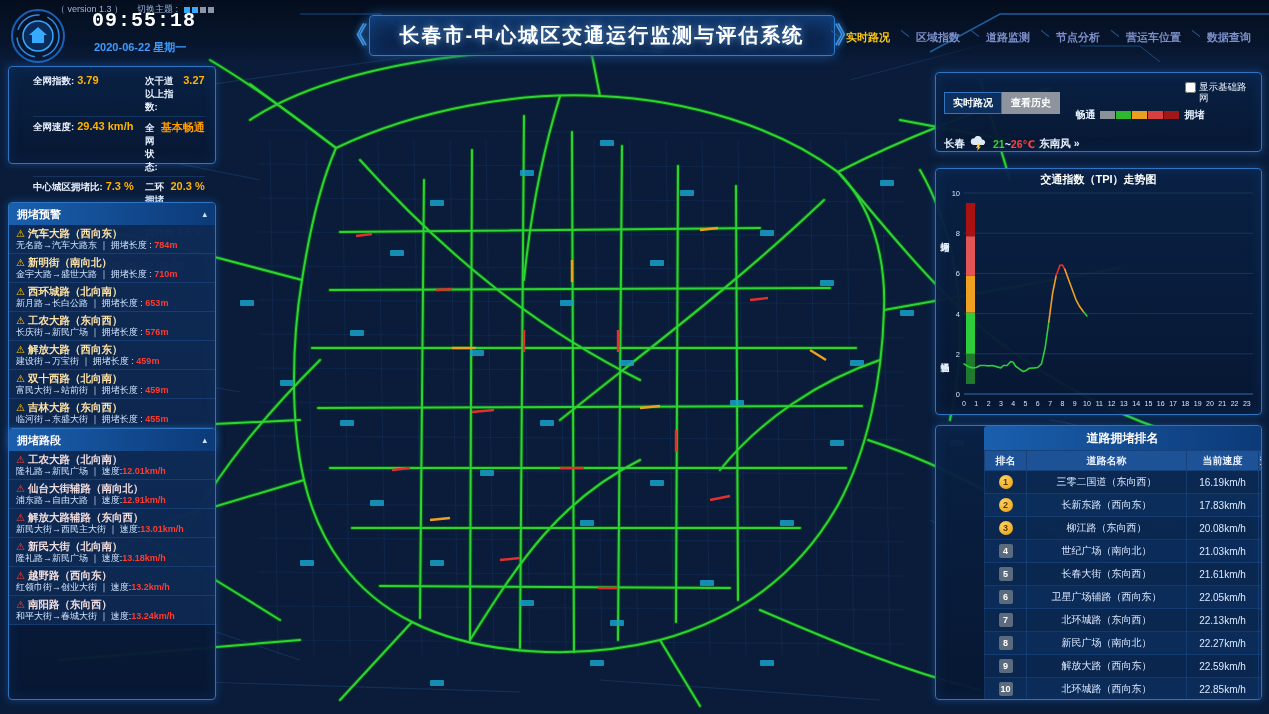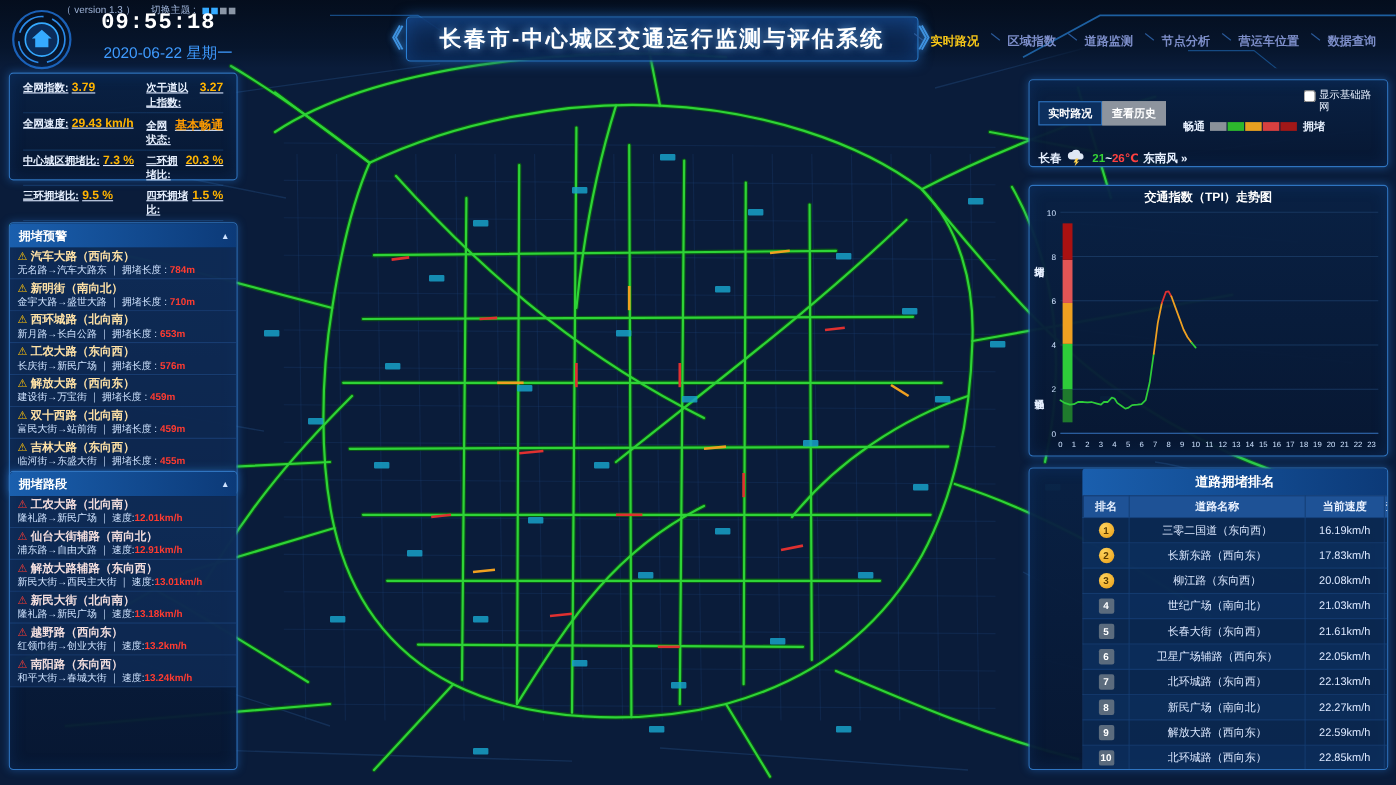--- a/index.html
+++ b/index.html
@@ -12,21 +12,21 @@
   #map-wrap svg { display:block; }
 
   
   #header { position:absolute; left:0; top:0; width:1269px; height:62px;
     background:linear-gradient(180deg, rgba(4,13,28,.96) 0%, rgba(6,20,42,.85) 70%, rgba(6,20,42,0) 100%); }
   .meta-row { position:absolute; left:56px; top:3px; font-size:9px; color:#9fb4d8; display:flex; gap:14px; align-items:center;}
   .theme-squares { display:inline-flex; gap:2px; margin-left:3px; vertical-align:middle;}
   .theme-squares i { width:6px; height:6px; display:inline-block; }
   #logo { position:absolute; left:10px; top:8px; }
   #clock { position:absolute; left:92px; top:9px; font-size:20px; font-weight:bold; color:#ffffff; letter-spacing:1px;font-family:Liberation Mono, monospace;}
-  #date { position:absolute; left:94px; top:40px; font-size:14px; font-weight:normal; color:#3f9bff; }
+  #date { position:absolute; left:94px; top:40px; font-size:11px; font-weight:bold; color:#3f9bff; }
   #title-banner { position:absolute; left:50%; top:15px; transform:translateX(-57%);
     border:1px solid #2a7fd4; background:linear-gradient(180deg, rgba(16,52,104,.9), rgba(8,30,66,.9));
     box-shadow:0 0 12px rgba(42,130,228,.55), inset 0 0 18px rgba(30,110,210,.35);
     border-radius:4px; padding:6px 30px; font-size:20px; font-weight:bold; color:#fff; letter-spacing:2px;
     text-shadow:0 0 8px rgba(120,190,255,.8); white-space:nowrap;}
   .title-wing { position:absolute; top:50%; font-size:24px; color:#3f93e0; transform:translateY(-54%); text-shadow:0 0 6px rgba(60,150,240,.8);}
   .wing-l { left:-26px; } .wing-r { right:-26px; }
   #top-nav { position:absolute; right:18px; top:30px; display:flex; gap:26px; font-size:11px; font-weight:bold;}
   .nav-item { color:#7d8ec9; cursor:pointer; position:relative;}
   .nav-item::before { content:""; position:absolute; left:-16px; top:3px; width:10px; height:1px; background:#2a5a9a; transform:rotate(38deg);}
@@ -35,21 +35,21 @@
   
   .panel { position:absolute; background:linear-gradient(180deg, rgba(9,33,68,.96), rgba(7,23,50,.96));
     border:1px solid #2f74c0; border-radius:4px;
     box-shadow:0 0 8px rgba(42,130,228,.4), inset 0 0 14px rgba(20,80,160,.25);}
   .panel-hd { height:22px; display:flex; align-items:center; justify-content:space-between; padding:0 8px;
     background:linear-gradient(90deg, #1a5fae, #0c3a78); color:#fff; font-size:11px; font-weight:bold;
     border-radius:3px 3px 0 0; }
   .collapse { color:#cfe3ff; font-size:9px; cursor:pointer; }
 
   
-  #stats { left:8px; top:66px; width:208px; height:98px; padding:4px 12px 2px;text-decoration:underline; }
+  #stats { left:8px; top:66px; width:208px; height:98px; padding:4px 24px 2px; }
   #metrics { display:grid; grid-template-columns:112px 1fr; }
   .metric { display:flex; align-items:baseline; gap:3px; padding:3px 0 2px; border-bottom:1px solid rgba(46,116,192,.28); min-height:17px;}
   .metric .lbl { font-size:9.5px; font-weight:bold; color:#e8f1ff; white-space:normal; }
   .metric .val { font-size:11px; font-weight:bold; color:#ffb400; white-space:nowrap;}
   .metric .val.hl { color:#ff9c00; }
   #ts-row { padding-top:4px; font-size:9.5px; font-weight:bold; color:#e8f1ff;}
   #ts-row .val { color:#ffb400; font-size:10.5px; margin-left:4px;}
 
   
   #warn-panel { left:8px; top:172px; width:208px; height:248px; overflow:hidden;margin-top:30px;}

